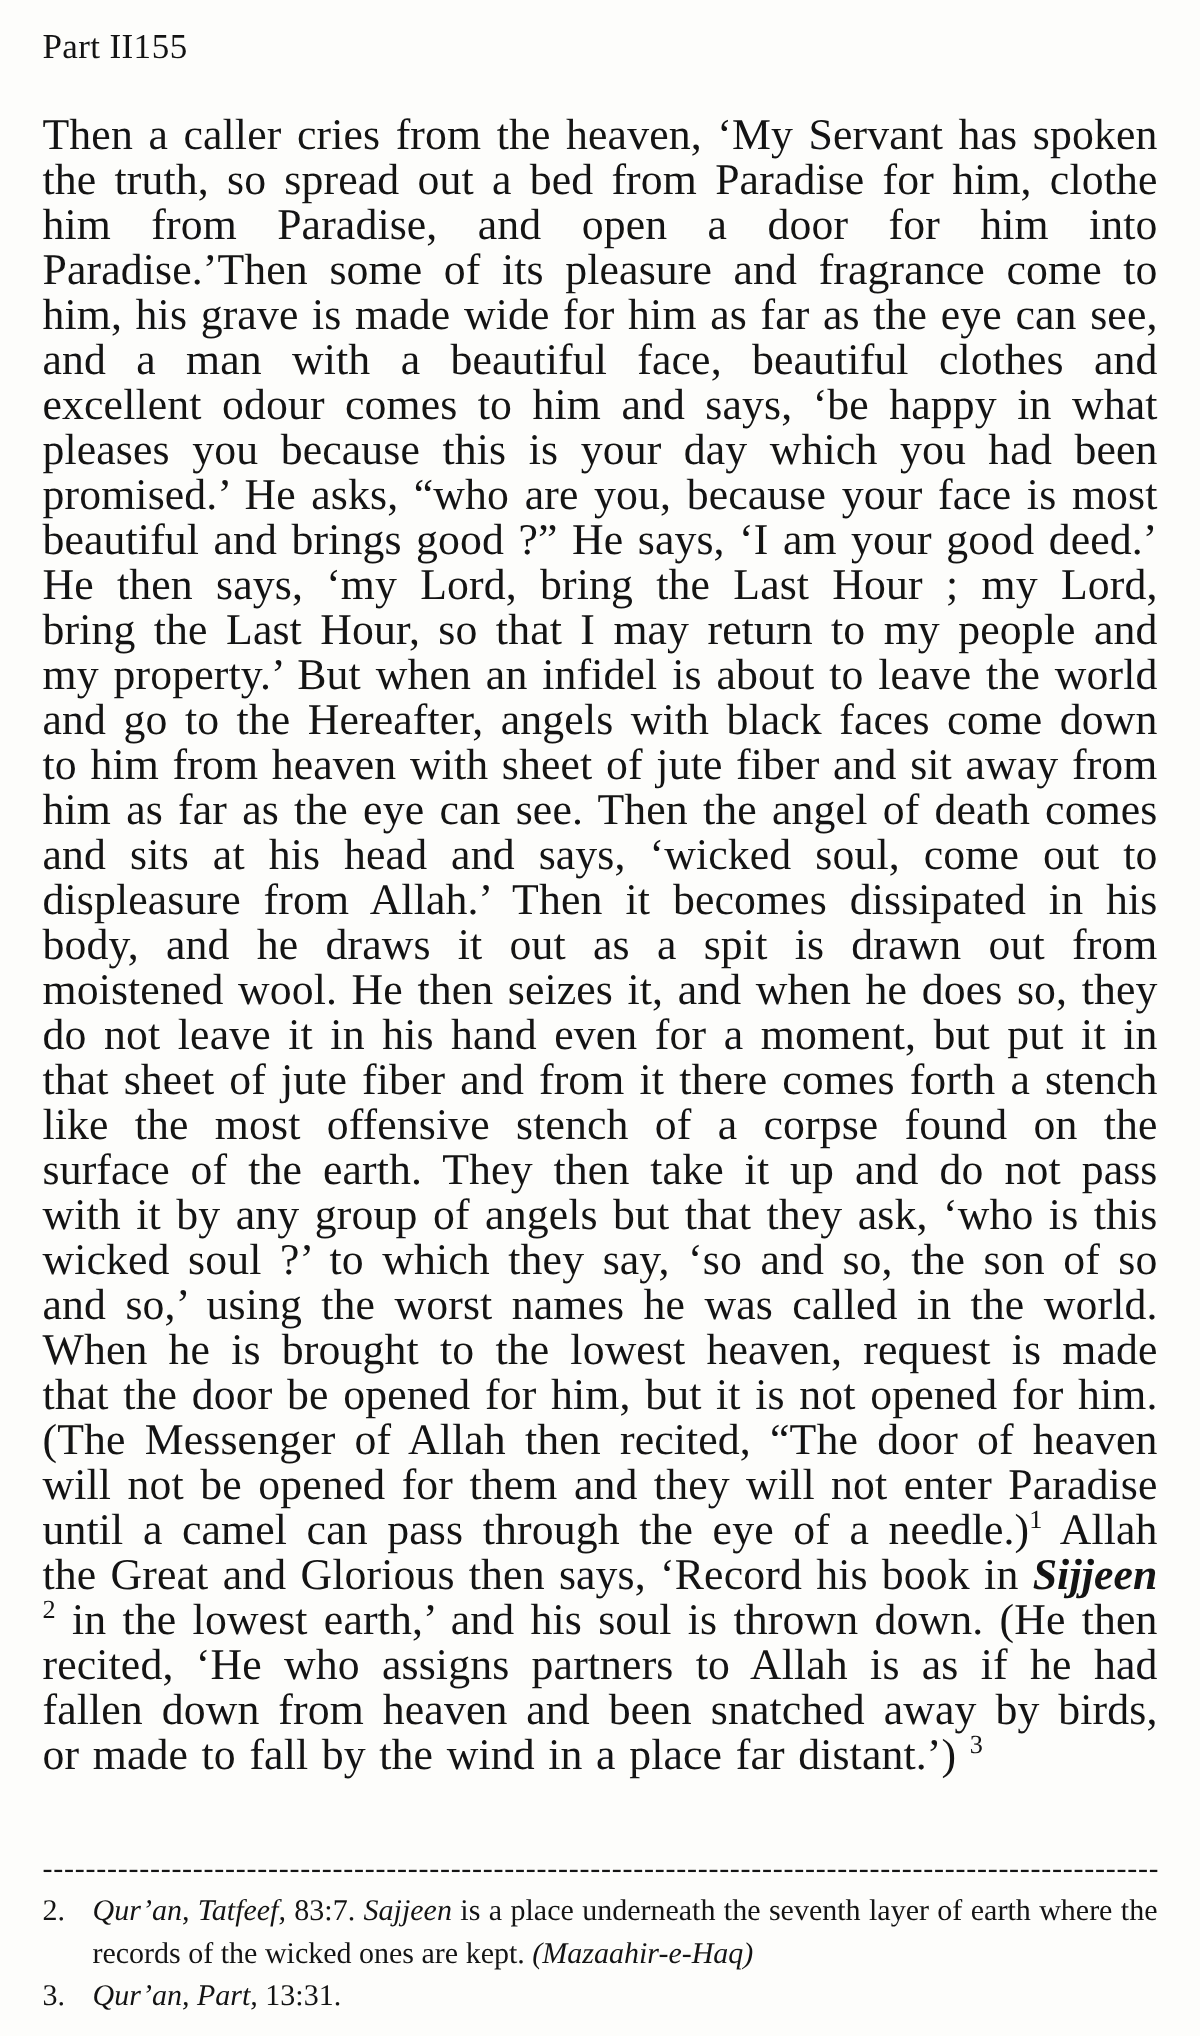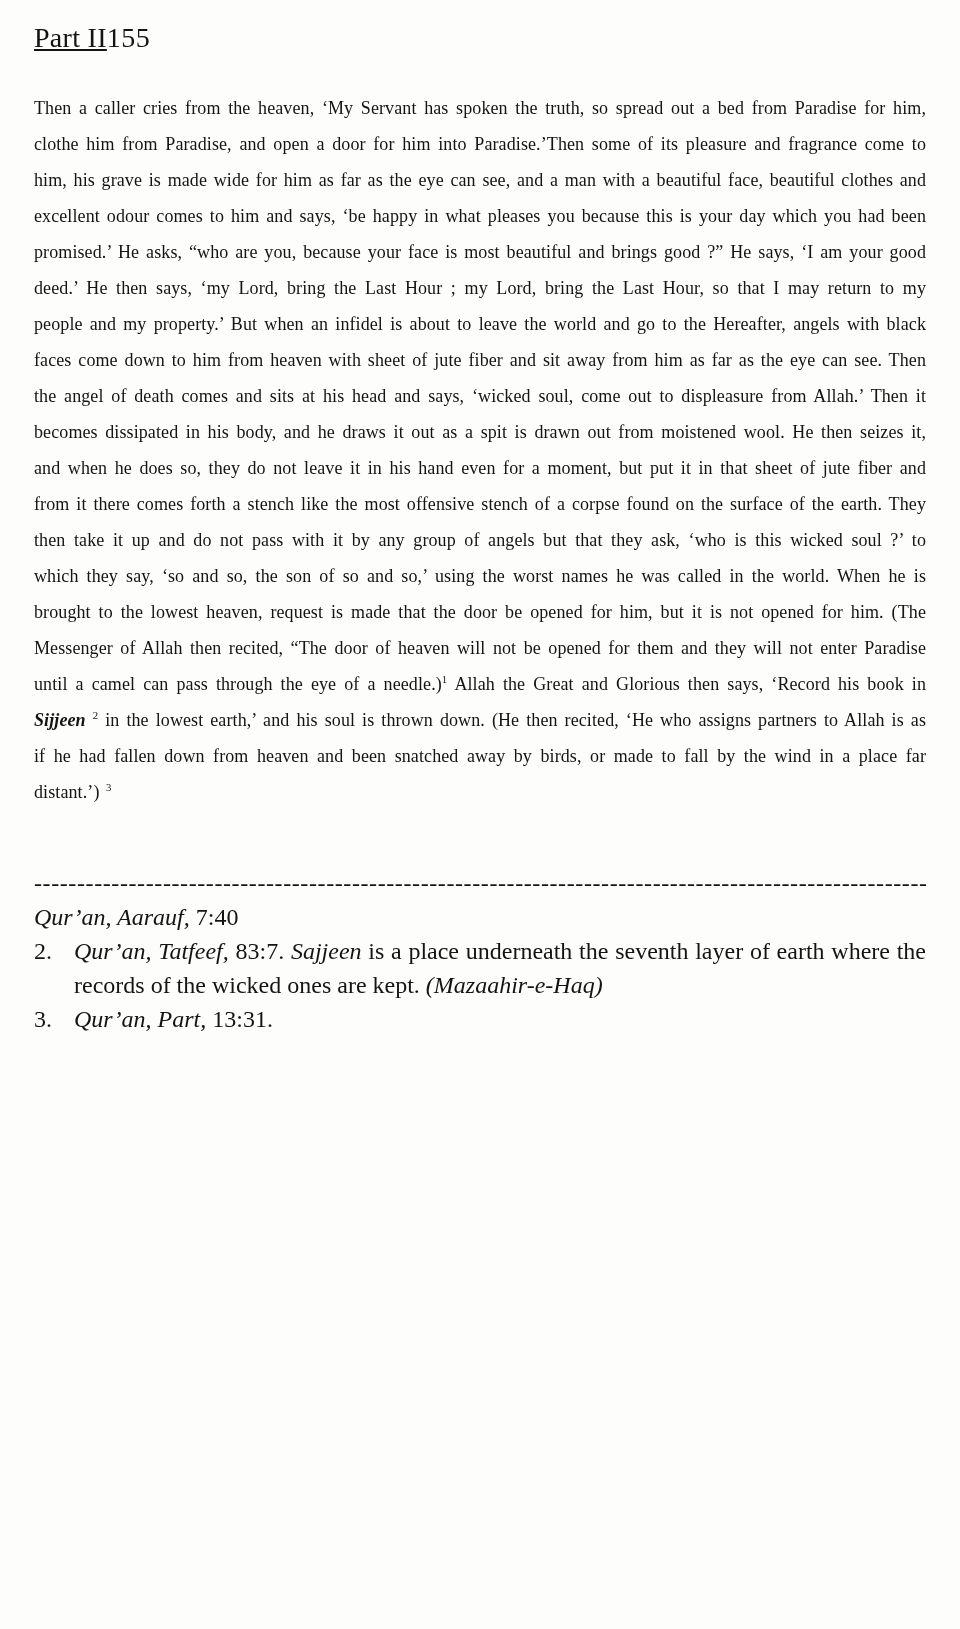--- a/index.html
+++ b/index.html
@@ -18,31 +18,31 @@
     padding: 22px 34px 0 34px;
     background: #fdfdfb;
   }
   .page-header {
     display: flex;
     align-items: baseline;
     font-size: 28px;
     padding-right: 72px;
     white-space: nowrap;
   }
-  .page-header .part { letter-spacing: 0.3px; text-decoration: underline; }
+  .page-header .part { letter-spacing: 0.3px; }
   .page-header .title {
     flex: 1;
     text-align: center;
     letter-spacing: 0.2px;
   }
   .it { font-style: italic; }
   .page-header .pageno { letter-spacing: 0.5px; }
   .body-text {
     margin: 36px 0 0 0;
-    font-size: 18px;
+    font-size: 35px;
     line-height: 36px;
     text-align: justify;
     word-spacing: 2px;
     letter-spacing: 0.1px;
   }
   sup.fnref {
     font-size: 0.6em;
     vertical-align: super;
     line-height: 0;
   }
@@ -72,21 +72,20 @@
     <span class="pageno">155</span>
   </header>
 
   <main>
     <p class="body-text"><span>Then a caller cries from the heaven, ‘My Servant has spoken the truth, so spread out a bed from Paradise for him, clothe him from Paradise, and open a door for him into Paradise.’Then some of its pleasure and fragrance come to him, his grave is made wide for him as far as the eye can see, and a man with a beautiful face, beautiful clothes and excellent odour comes to him and says, ‘be happy in what pleases you because this is your day which you had been promised.’ He asks, “who are you, because your face is most beautiful and brings good ?” He says, ‘I am your good deed.’ He then says, ‘my Lord, bring the Last Hour ; my Lord, bring the Last Hour, so that I may return to my people and my property.’ But when an infidel is about to leave the world and go to the Hereafter, angels with black faces come down to him from heaven with sheet of jute fiber and sit away from him as far as the eye can see. Then the angel of death comes and sits at his head and says, ‘wicked soul, come out to displeasure from Allah.’ Then it becomes dissipated in his body, and he draws it out as a spit is drawn out from moistened wool. He then seizes it, and when he does so, they do not leave it in his hand even for a moment, but put it in that sheet of jute fiber and from it there comes forth a stench like the most offensive stench of a corpse found on the surface of the earth. They then take it up and do not pass with it by any group of angels but that they ask, ‘who is this wicked soul ?’ to which they say, ‘so and so, the son of so and so,’ using the worst names he was called in the world. When he is brought to the lowest heaven, request is made that the door be opened for him, but it is not opened for him. (The Messenger of Allah then recited, “The door of heaven will not be opened for them and they will not enter Paradise until a camel can pass through the eye of a needle.)</span><sup class="fnref">1</sup><span> Allah the Great and Glorious then says, ‘Record his book in </span><span class="term">Sijjeen </span><sup class="fnref">2</sup><span> in the lowest earth,’ and his soul is thrown down. (He then recited, ‘He who assigns partners to Allah is as if he had fallen down from heaven and been snatched away by birds, or made to fall by the wind in a place far distant.’) </span><sup class="fnref">3</sup></p>
   </main>
 
   <footer class="footnotes">
     <div class="separator">--------------------------------------------------------------------------------------------------------1.</div>
 
-    <div class="fn"><span class="it">Qur’an, Aarauf,</span><span> 7:40</span></div>
 
     <div class="fn hang">
       <span class="fn-num">2.</span>
       <span class="fn-body"><span class="it">Qur’an, Tatfeef,</span><span> 83:7.  </span><span class="it">Sajjeen</span><span> is a place underneath the seventh layer of earth where the records of the wicked ones are kept. </span><span class="it">(Mazaahir-e-Haq)</span></span>
     </div>
 
     <div class="fn hang">
       <span class="fn-num">3.</span>
       <span class="fn-body"><span class="it">Qur’an, Part,</span><span>  13:31.</span></span>
     </div>

